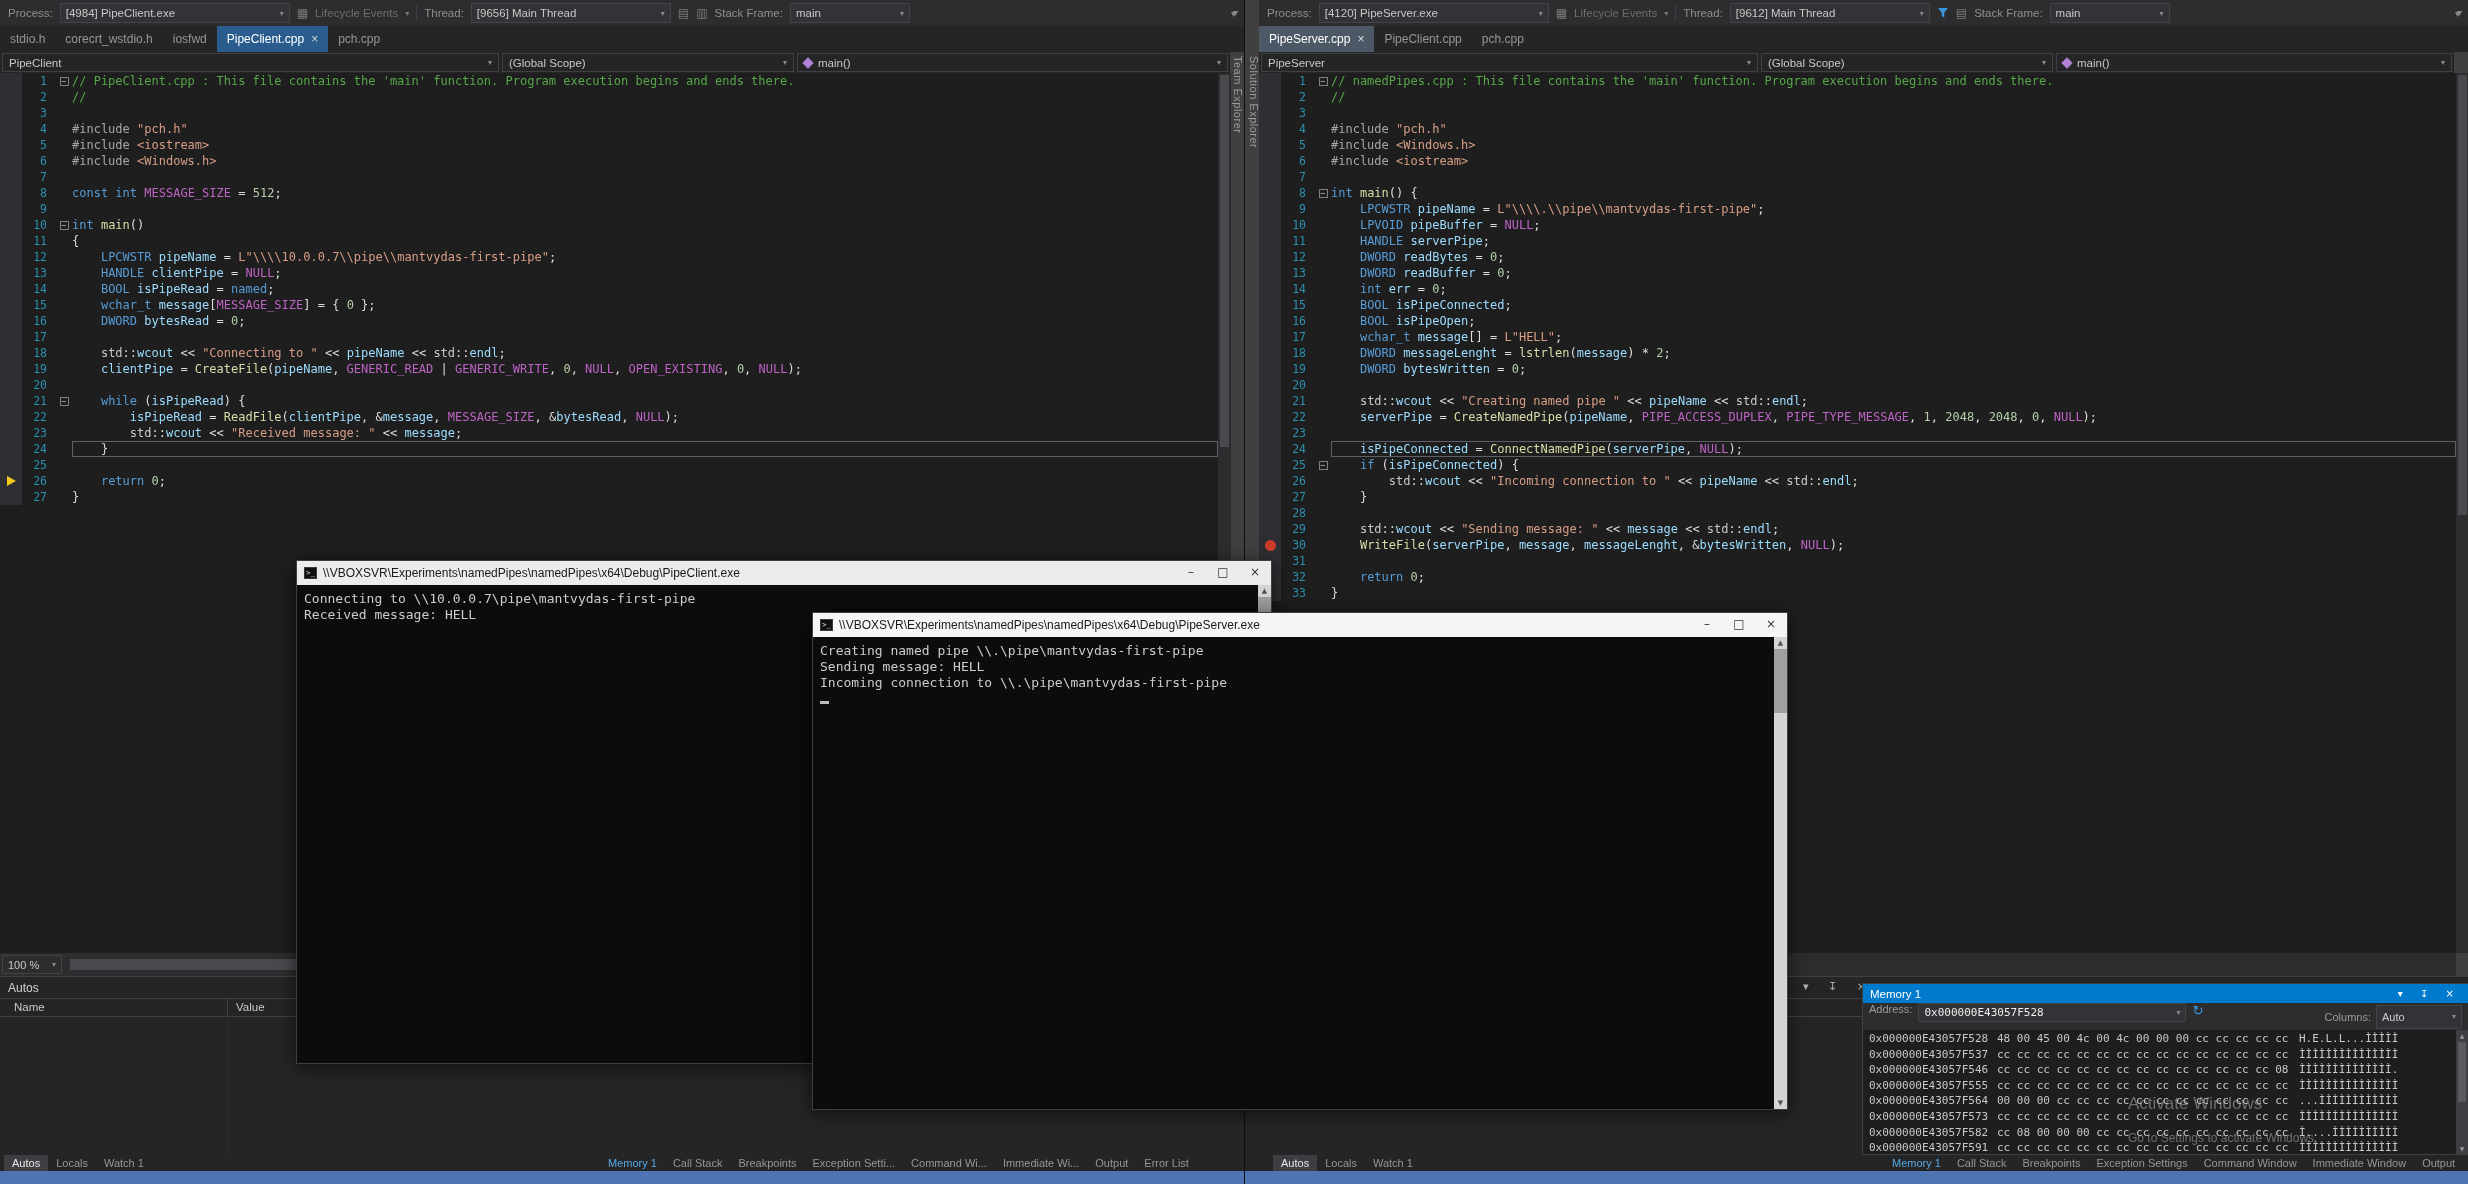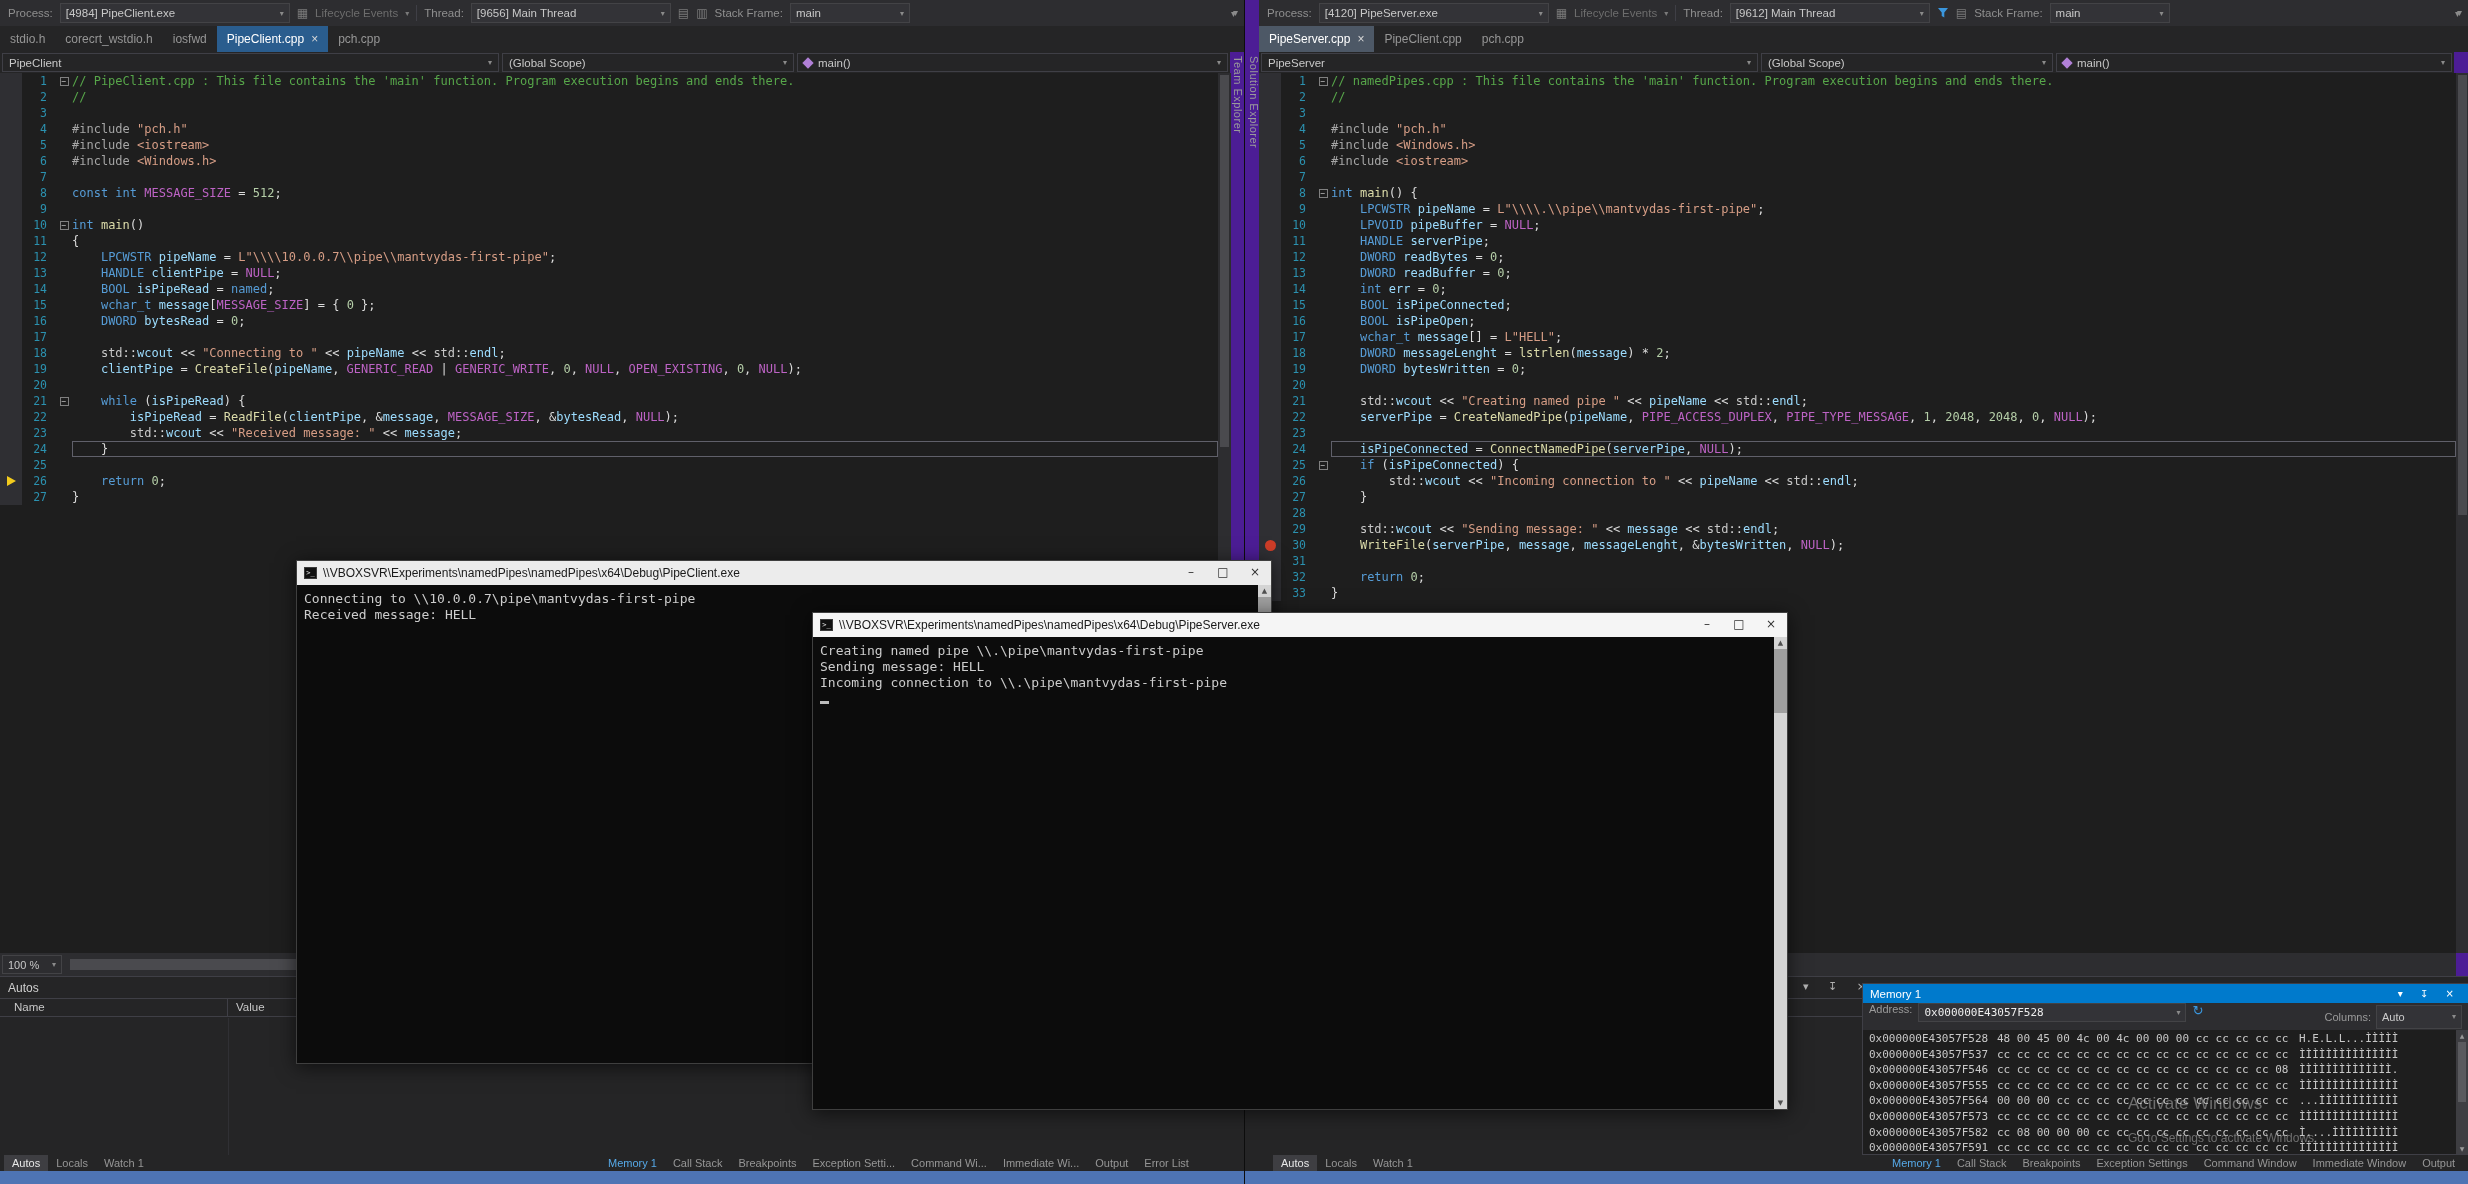--- a/index.html
+++ b/index.html
@@ -1,17 +1,17 @@
 <!DOCTYPE html>
 <html><head>
 <meta charset="utf-8">
 <style>
   *{box-sizing:border-box;margin:0;padding:0}
   html,body{width:2468px;height:1184px;background:#1e1e1e;font-family:"Liberation Sans",sans-serif;overflow:hidden;position:relative}
-  .win{position:absolute;top:0;height:1184px;background:#4c1d95;overflow:hidden}
+  .win{position:absolute;top:0;height:1184px;background:#404040;overflow:hidden}
   #win-left{left:0;width:1244px}
   #win-right{left:1244px;width:1224px;border-left:1px solid #0d0d0d}
 
   
   .dbg-toolbar{position:absolute;left:0;right:0;top:0;height:26px;background:#2d2d30;display:flex;align-items:center;gap:7px;padding:0 8px;color:#999;font-size:11.5px;white-space:nowrap}
   #win-right .dbg-toolbar{left:14px}
   .tb-label{color:#8f8f8f}
   .tb-label.dim{color:#6d6d6d}
   .combo{height:20px;background:#333337;border:1px solid #434346;color:#c8c8c8;display:inline-flex;align-items:center;padding:0 5px;font-size:11.5px}
   .combo .arrow{margin-left:auto;color:#8a8a8a;font-size:8px;padding-left:8px;font-family:"DejaVu Sans",sans-serif}

